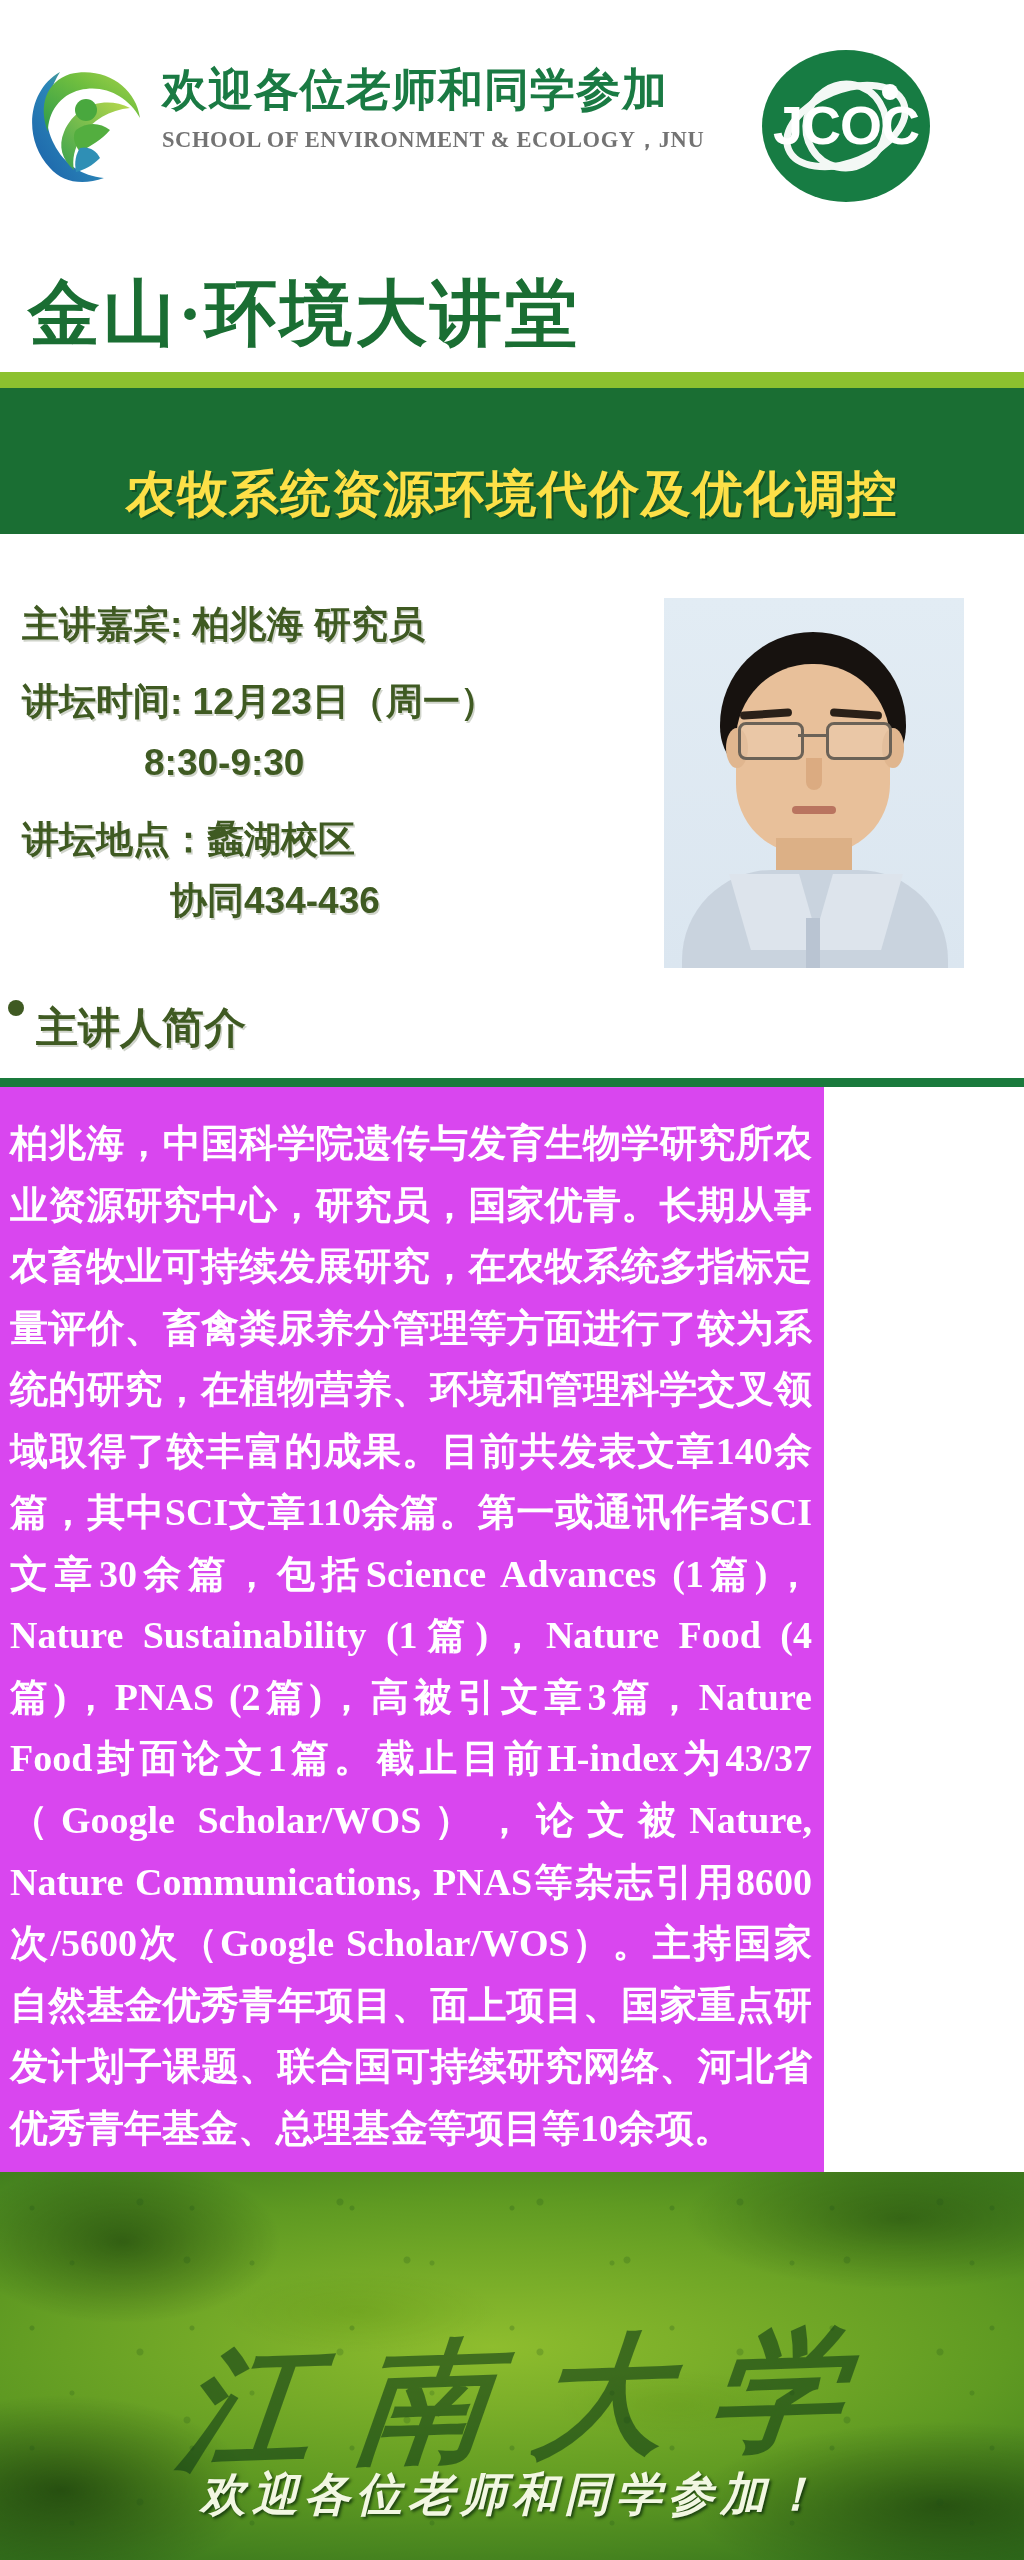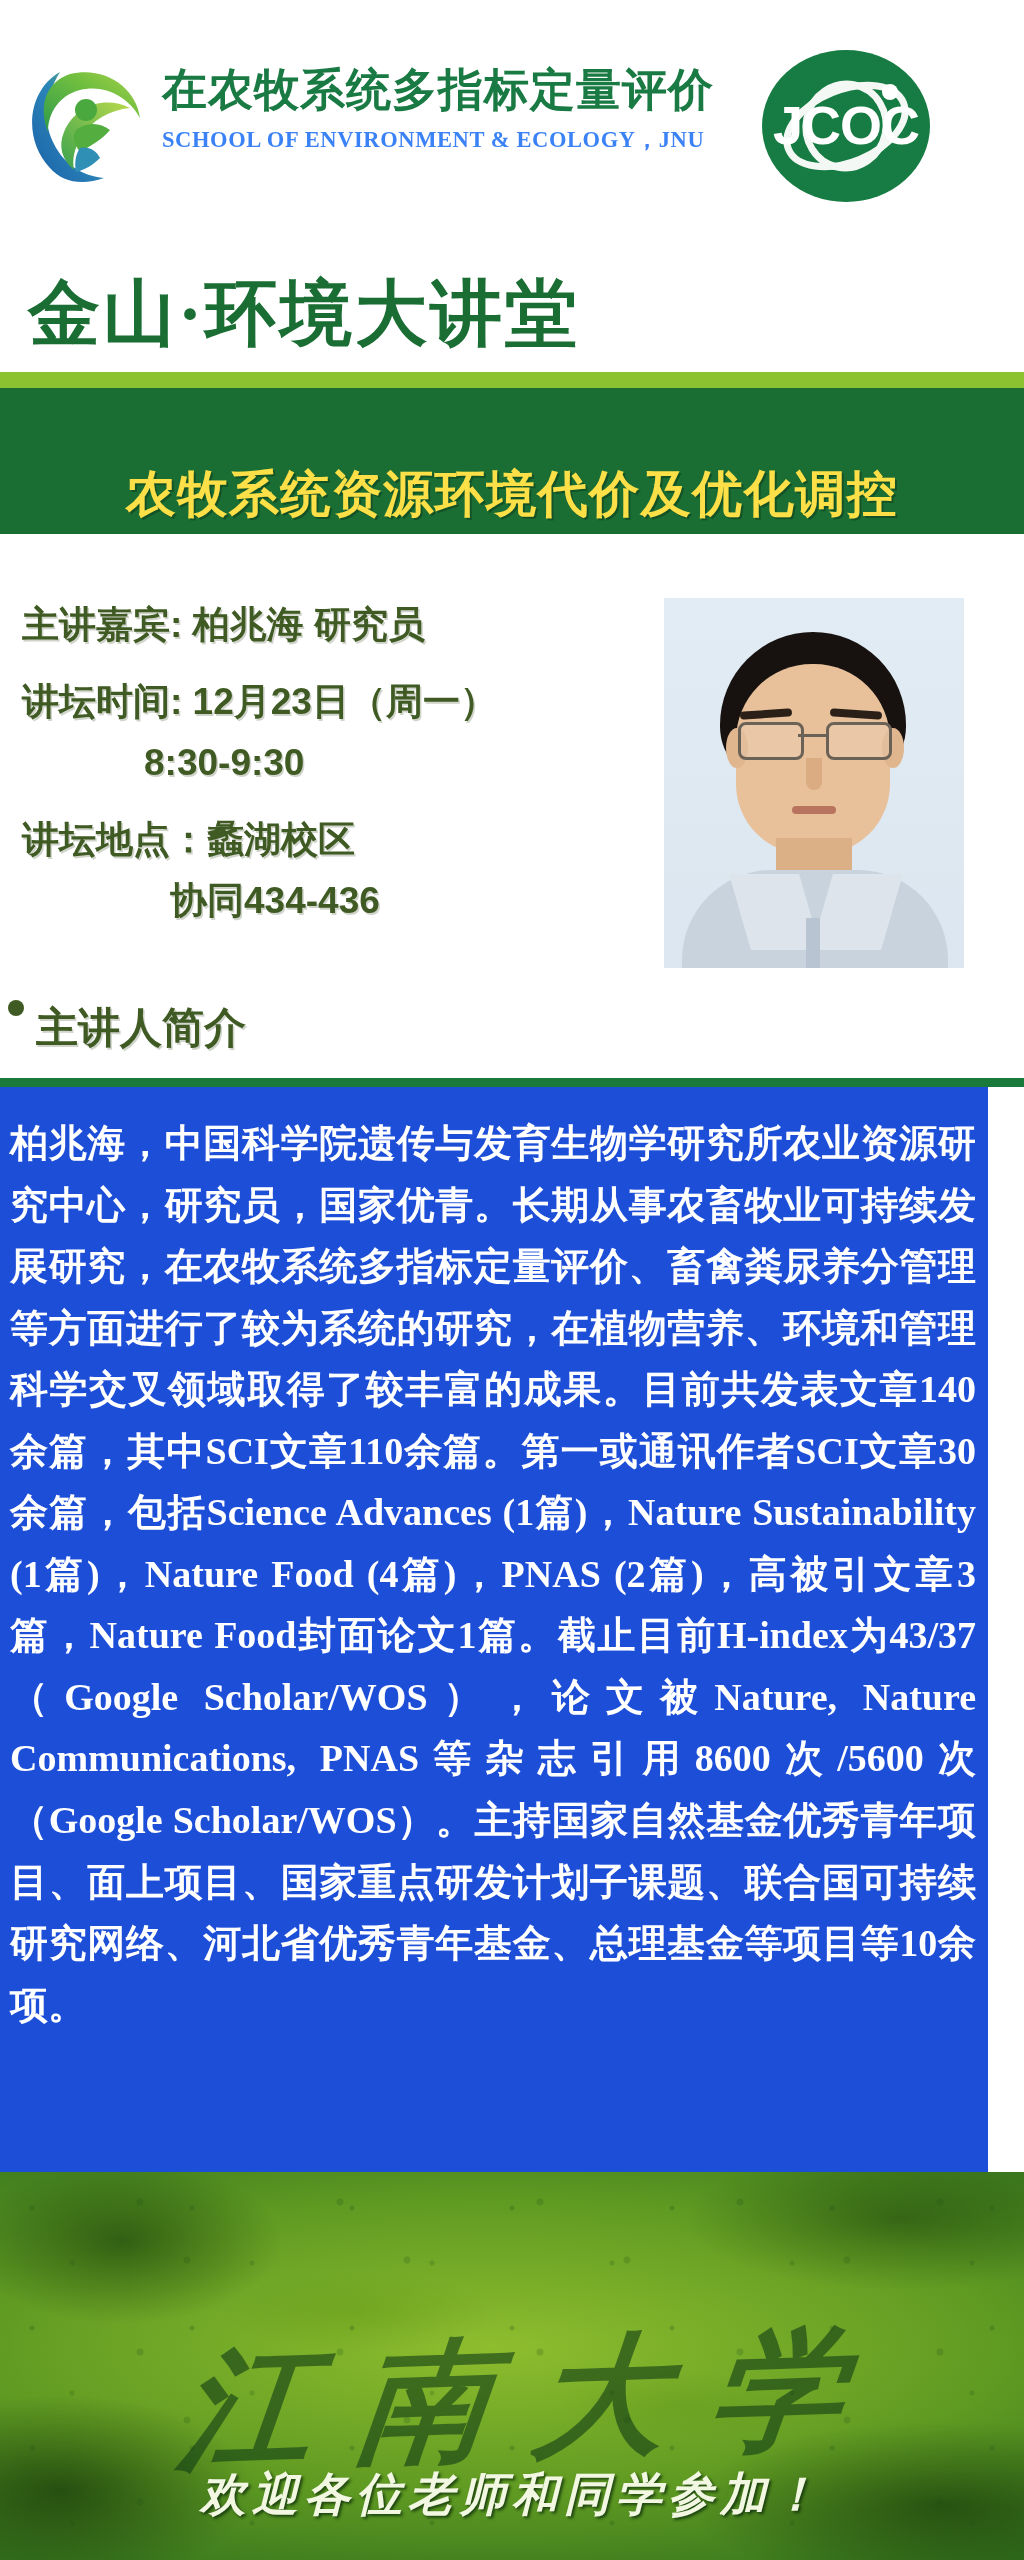--- a/index.html
+++ b/index.html
@@ -51,21 +51,21 @@
     color: #1a7a43;
     letter-spacing: 1px;
     line-height: 1.25;
     white-space: nowrap;
   }
   .school-en {
     margin-top: 6px;
     font-family: "Liberation Serif", "DejaVu Serif", serif;
     font-size: 22.5px;
     font-weight: bold;
-    color: #3b82f6;
+    color: #737373;
     letter-spacing: 0.6px;
     white-space: nowrap;
   }
   .jcoc-badge {
     position: absolute;
     left: 762px;
     top: 6px;
     width: 168px;
     height: 152px;
     background: #177c43;
@@ -323,23 +323,23 @@
     width: 1024px;
     height: 9px;
     background: #1a7a3c;
   }
 
   
   .bio-box {
     position: absolute;
     top: 1087px;
     left: 0;
-    width: 988px;
+    width: 824px;
     height: 1085px;
-    background: #1d4ed8;
+    background: #d946ef;
     box-sizing: border-box;
     padding: 26px 12px 0 10px;
   }
   .bio-text {
     color: #ffffff;
     font-family: "Liberation Serif", "DejaVu Serif", serif;
     font-size: 38px;
     font-weight: bold;
     line-height: 1.62;
     letter-spacing: 0px;
@@ -443,21 +443,21 @@
         <path d="M26 108 C-2 78 4 30 36 12 C22 34 18 62 30 84 C40 104 58 116 80 118 C58 126 38 122 26 108 Z" fill="url(#gBlue)"></path>
         <path d="M46 14 C82 6 112 28 116 58 C104 36 80 24 56 30 C36 35 24 52 24 72 C14 46 22 22 46 14 Z" fill="url(#gGreen)"></path>
         <path d="M40 72 C52 44 82 36 106 48 C86 50 68 60 58 76 C50 88 48 100 50 110 C38 100 34 86 40 72 Z" fill="url(#gLeaf)"></path>
         <circle cx="62" cy="50" r="11" fill="#49a83e"></circle>
         <path d="M52 70 C62 62 76 62 86 70 C78 80 66 86 56 92 C50 84 48 76 52 70 Z" fill="#53ae3f"></path>
         <path d="M56 88 C64 86 72 90 76 98 C68 106 60 110 52 112 C50 102 52 94 56 88 Z" fill="#2f8fb5"></path>
       </svg>
     </div>
 
     <div class="school-names">
-      <div class="school-cn">在农牧系统多指标定量评价</div>
+      <div class="school-cn">欢迎各位老师和同学参加</div>
       <div class="school-en">SCHOOL OF ENVIRONMENT &amp; ECOLOGY，JNU</div>
     </div>
 
     <div class="jcoc-badge">
       <svg class="jcoc-orbit" width="168" height="152" viewBox="0 0 168 152" aria-hidden="true">
         <g fill="none" stroke="#ffffff" stroke-width="7" opacity="0.95">
           <ellipse cx="84" cy="76" rx="62" ry="36" transform="rotate(-22 84 76)"></ellipse>
           <ellipse cx="84" cy="76" rx="40" ry="42" transform="rotate(12 84 76)"></ellipse>
         </g>
         <circle cx="128" cy="42" r="8" fill="#ffffff"></circle>

